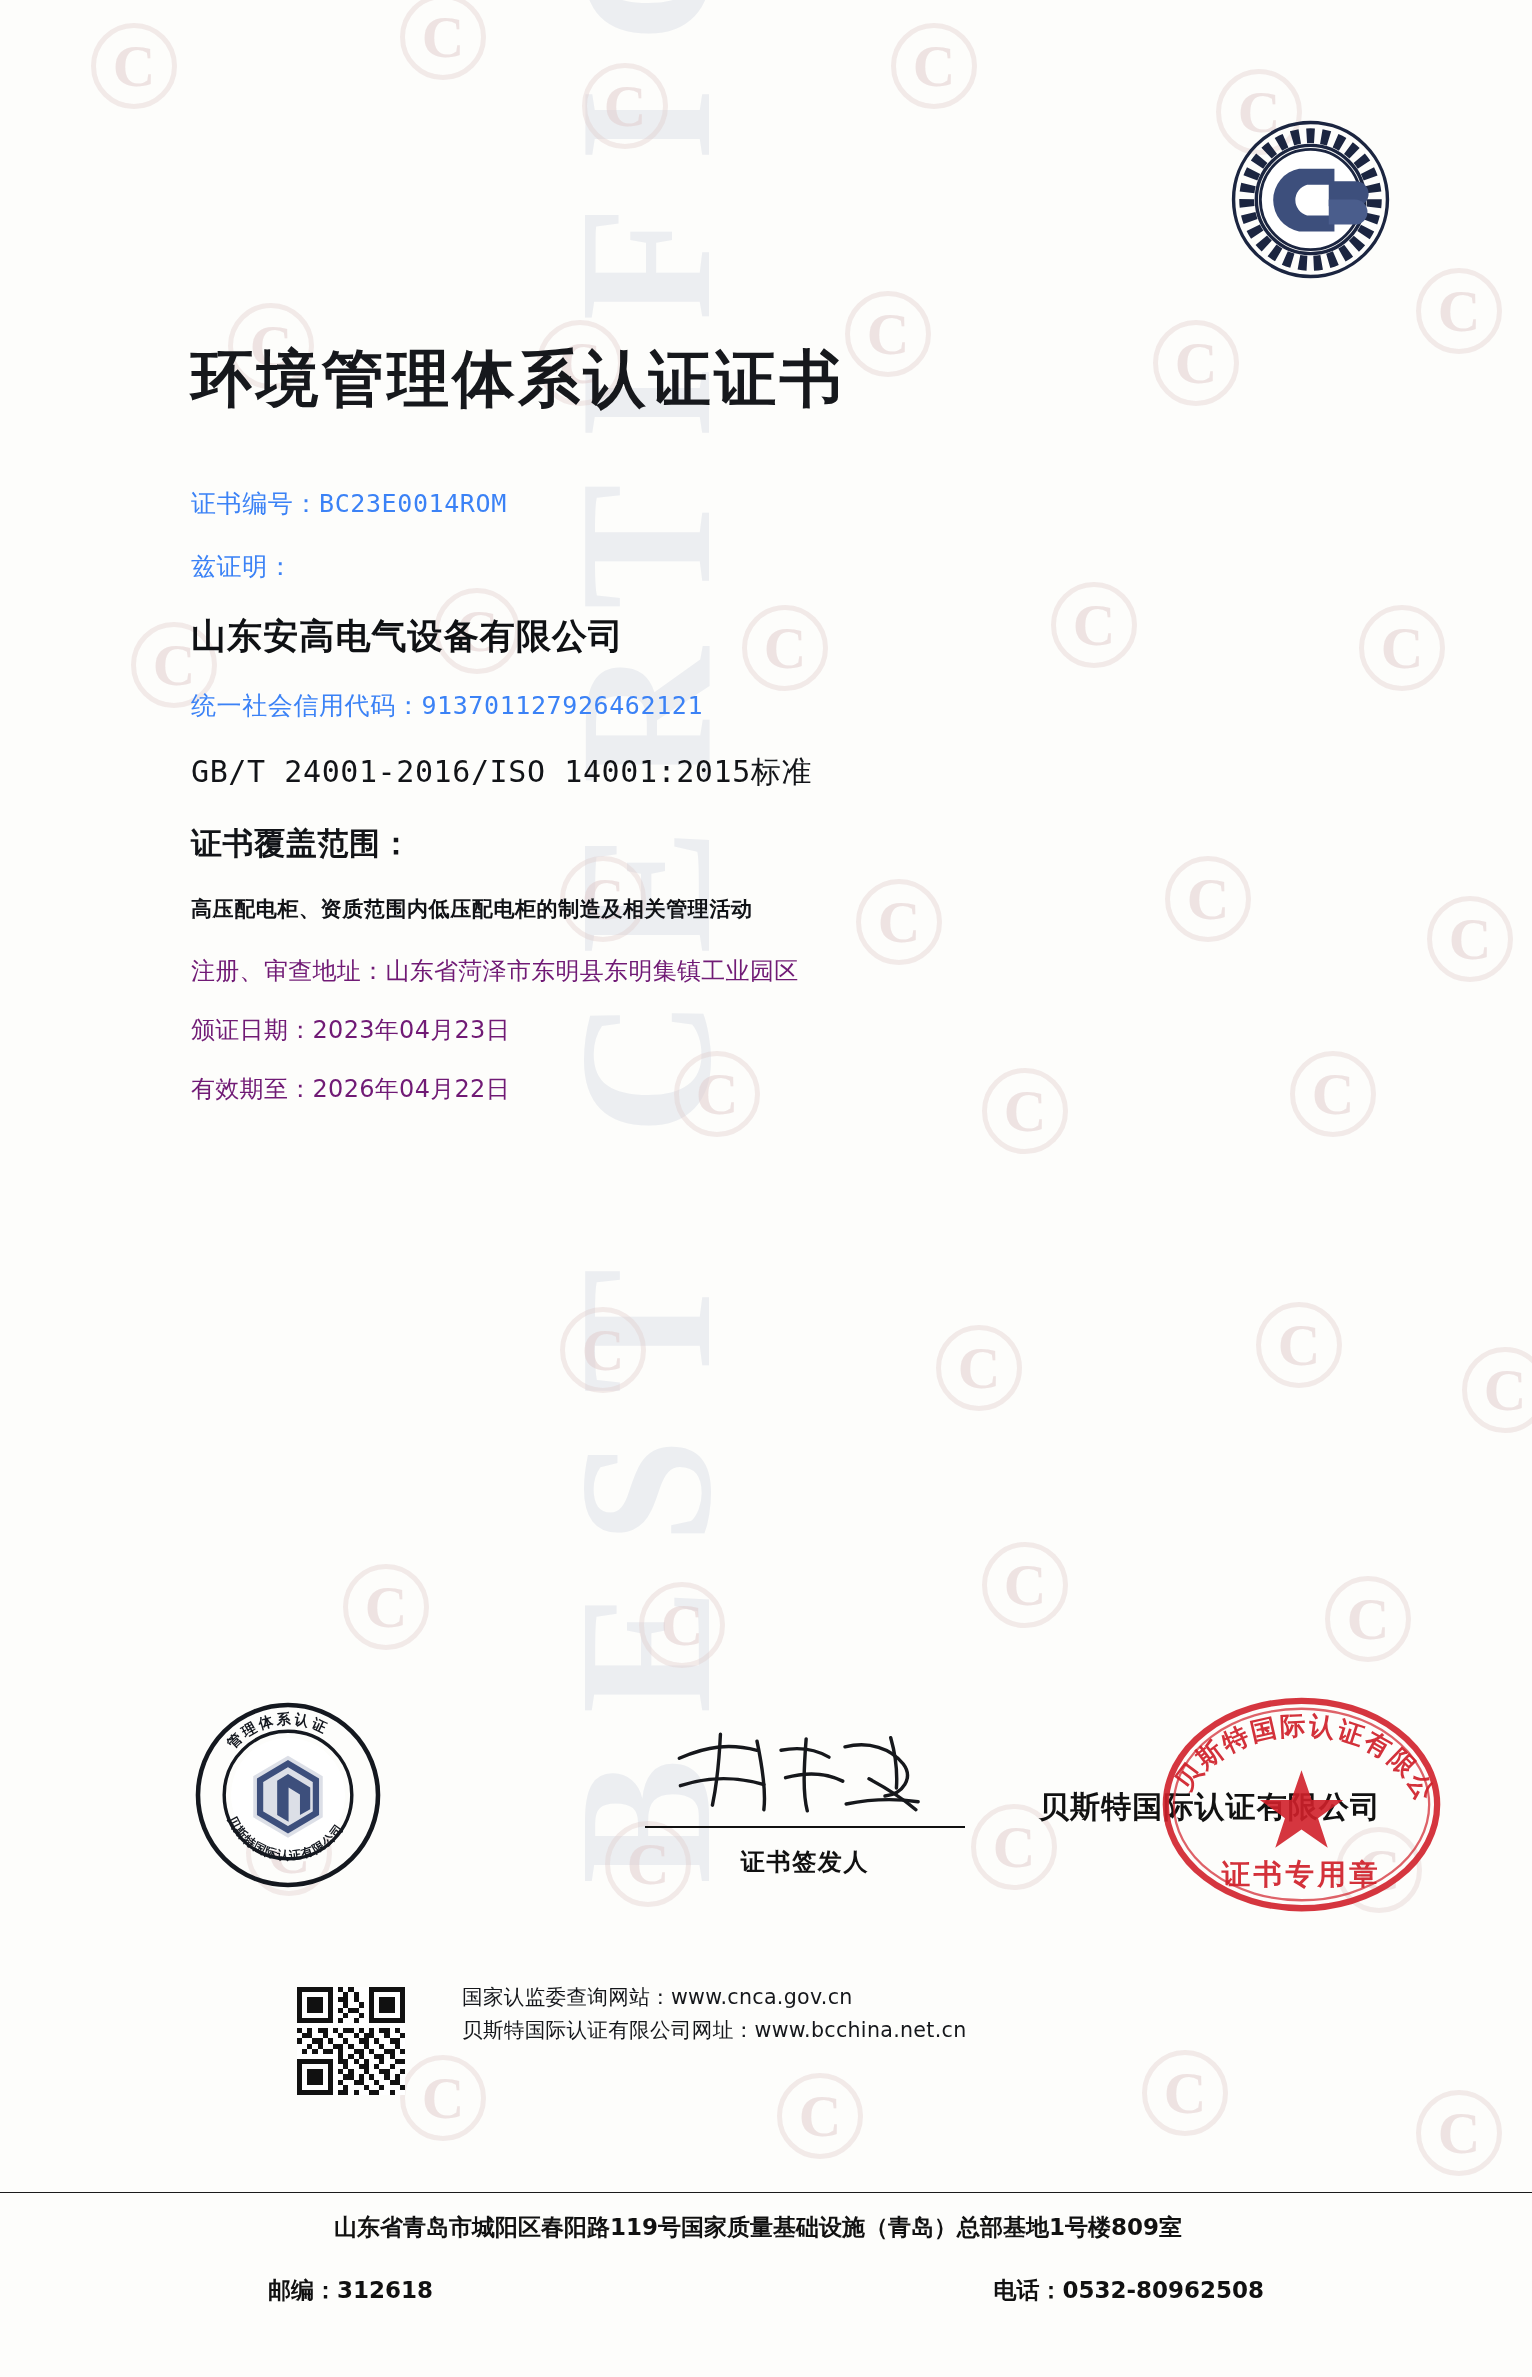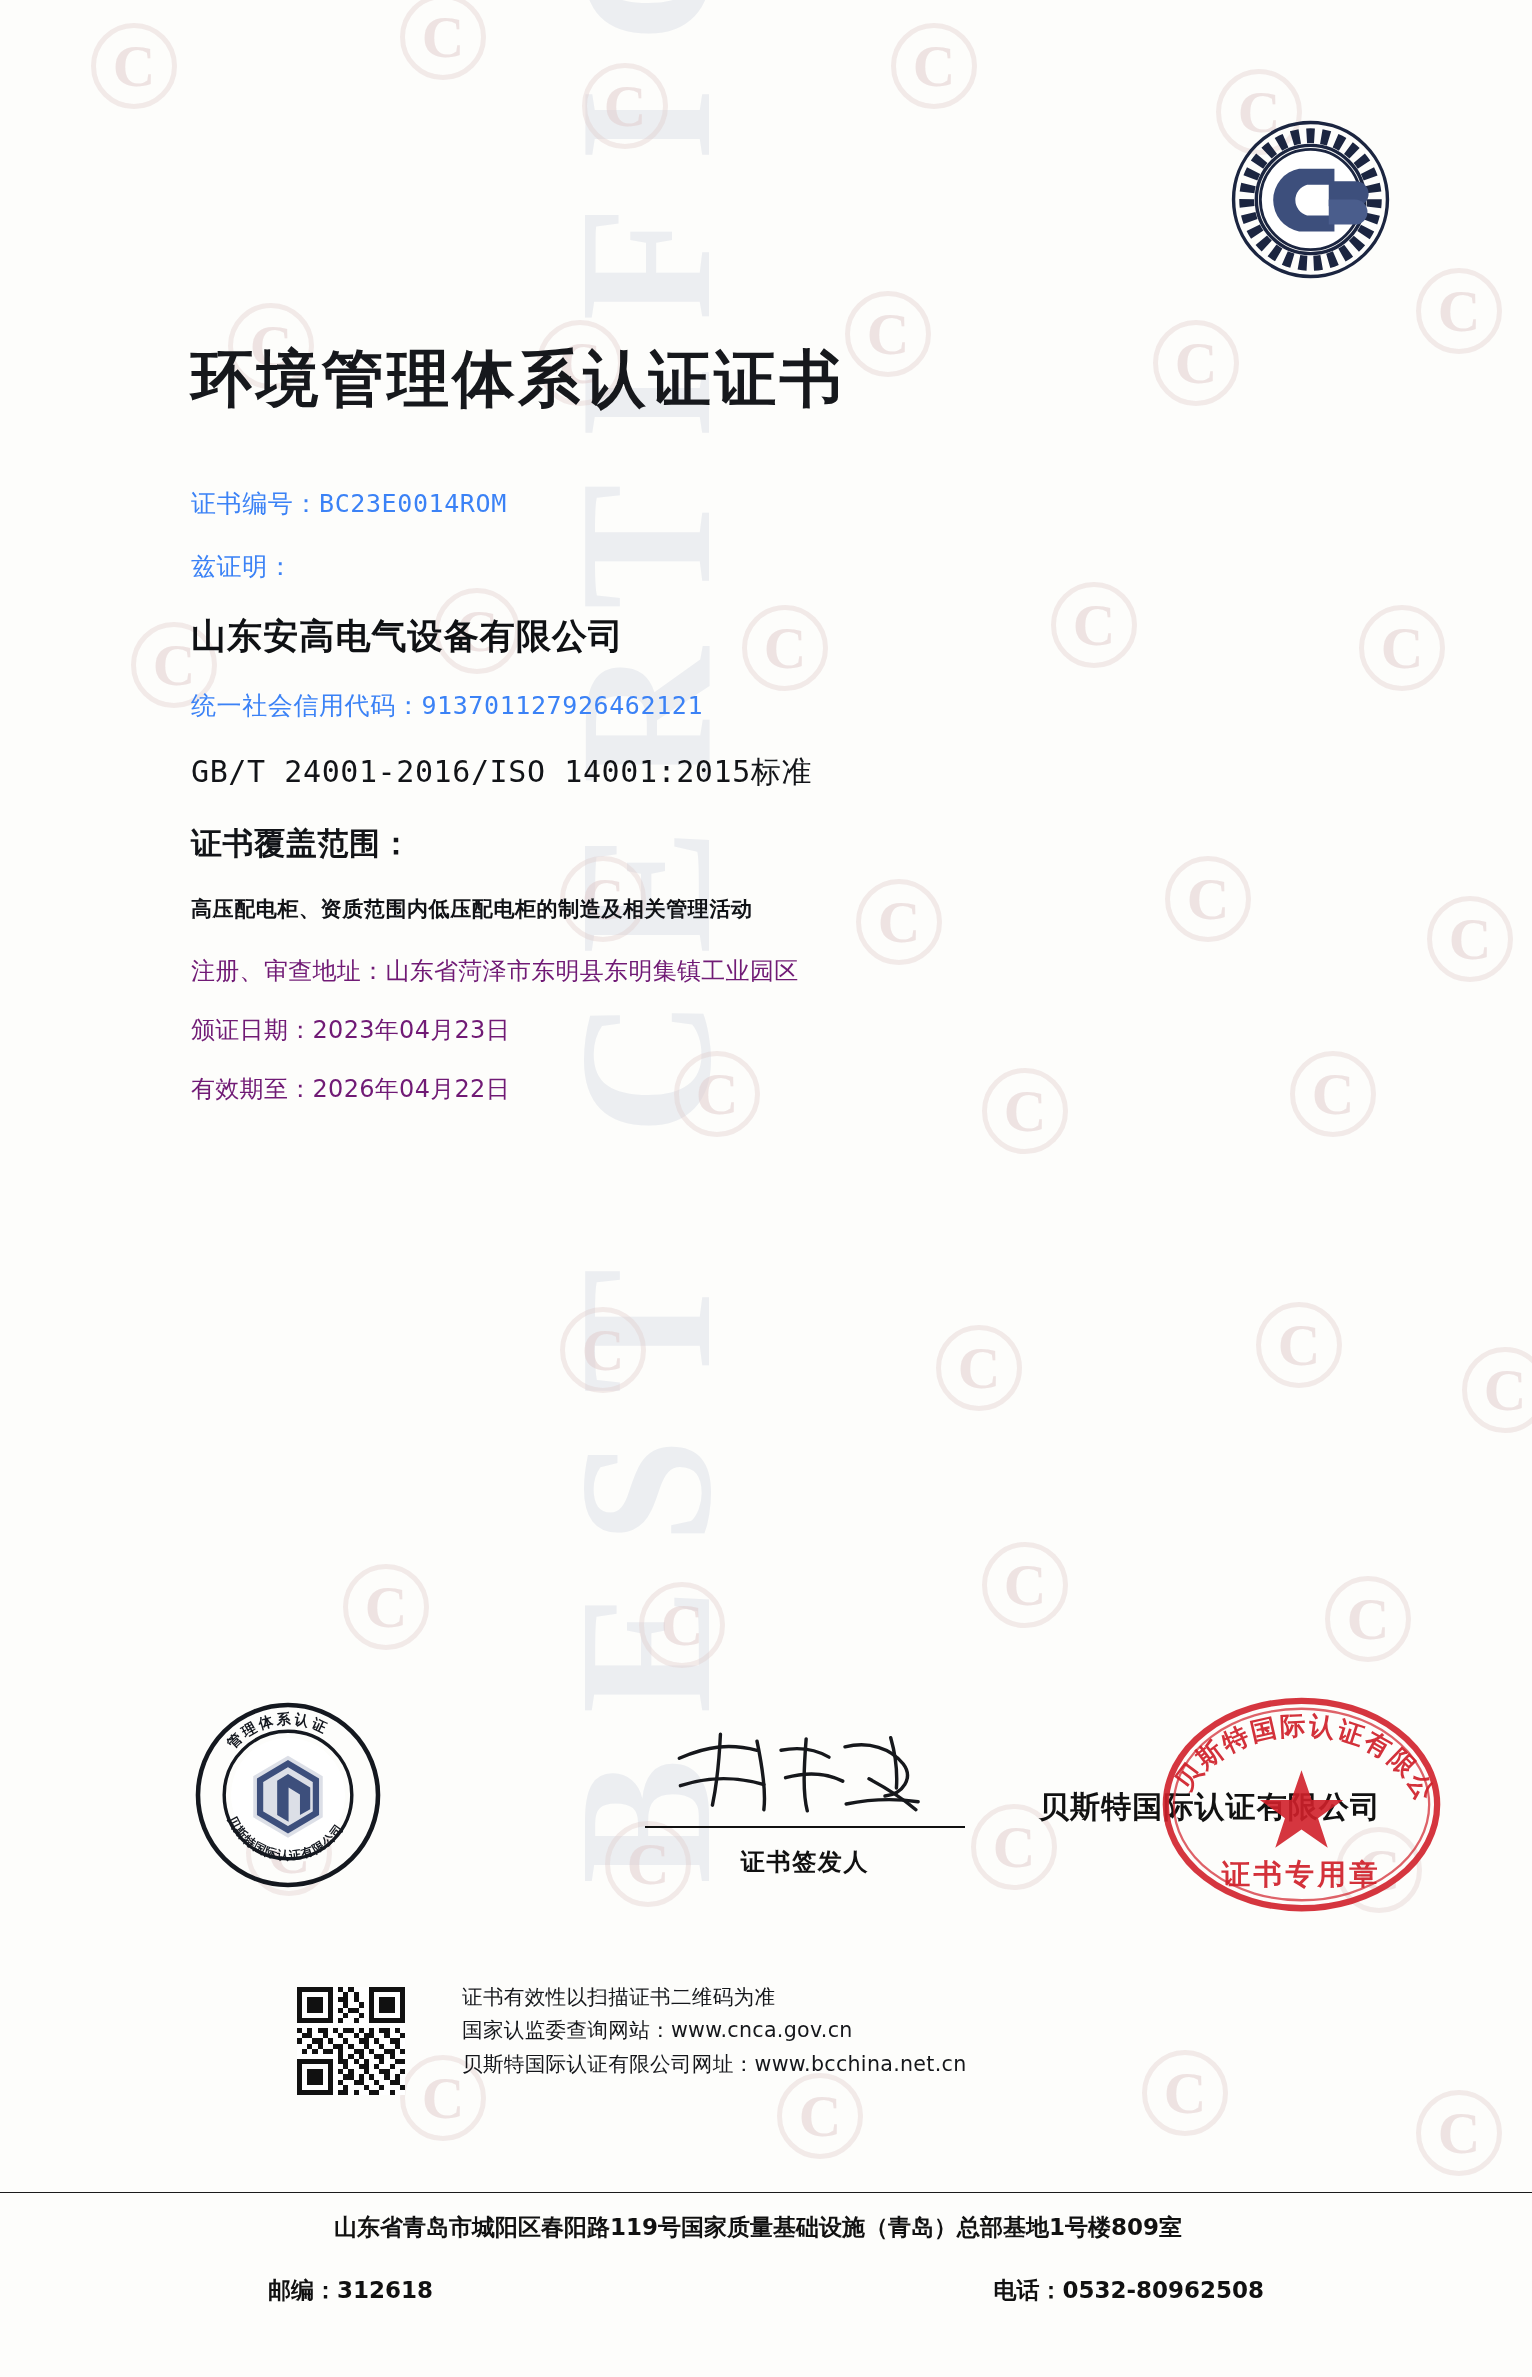--- a/index.html
+++ b/index.html
@@ -508,21 +508,20 @@
           <rect x="20" y="19" width="1" height="1"></rect>
         <rect x="8" y="20" width="2" height="1"></rect>
           <rect x="11" y="20" width="1" height="1"></rect>
         <rect x="14" y="20" width="2" height="1"></rect>
           <rect x="18" y="20" width="1" height="1"></rect>
       </g>
     </svg>
   </div>
 
   <div class="notes">
-    <div>证书有效性以扫描证书二维码为准</div>
     <div>国家认监委查询网站：www.cnca.gov.cn</div>
     <div>贝斯特国际认证有限公司网址：www.bcchina.net.cn</div>
   </div>
 
   <div class="footer-rule"></div>
   <div class="footer-addr">山东省青岛市城阳区春阳路119号国家质量基础设施（青岛）总部基地1号楼809室</div>
   <div class="footer-zip">邮编：312618</div>
   <div class="footer-tel">电话：0532-80962508</div>
 
 </div>

